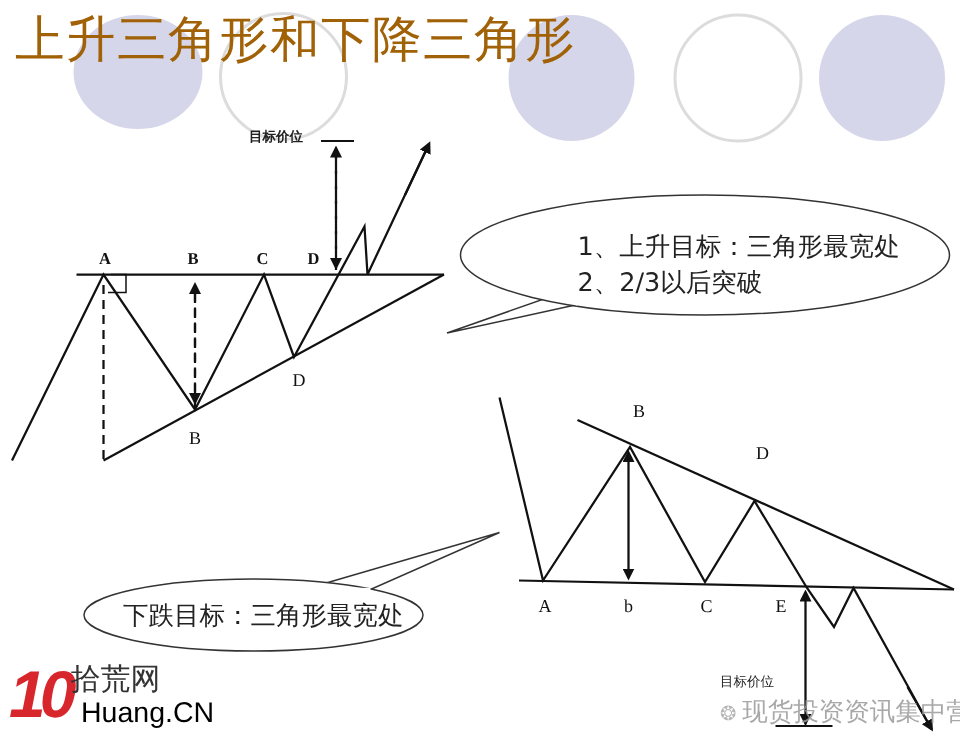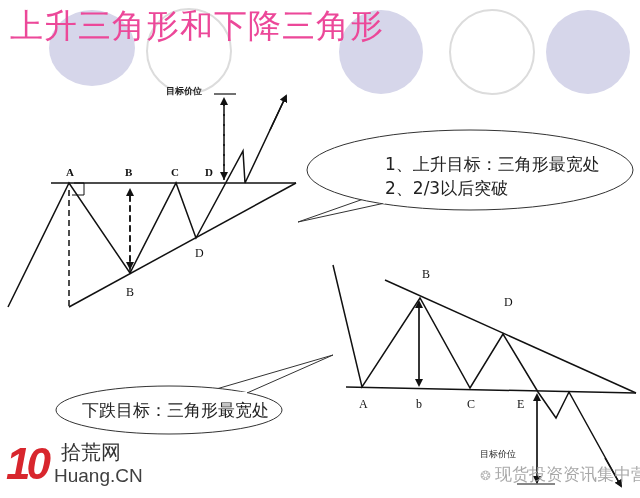--- a/index.html
+++ b/index.html
@@ -6,41 +6,41 @@
     body {
       width: 640px; height: 498px; position: relative; overflow: hidden;
       background: #ffffff;
       font-family: "DejaVu Sans", sans-serif;
     }
     .deco-circle { position: absolute; border-radius: 50%; }
     .deco-filled { background: #d6d6ea; }
     .deco-outline { border: 2px solid #dcdcdc; box-sizing: border-box; background: transparent; }
     .title {
       position: absolute; left: 10px; top: 4px;
-      font-family: "DejaVu Serif", serif; font-size: 33px; color: #ec4899;
+      font-family: "DejaVu Serif", serif; font-size: 33px; color: #a16207;
       letter-spacing: 1px; white-space: nowrap;
     }
     svg.diagram { position: absolute; left: 0; top: 0; }
     .lbl { font-family: "Liberation Serif", serif; font-size: 12px; fill: #111; }
     .lbl-bold { font-weight: bold; font-size: 11px; }
     .small-cn { font-family: "DejaVu Sans", sans-serif; font-size: 9px; fill: #222; }
     .callout-text { font-family: "DejaVu Sans", sans-serif; font-size: 17px; fill: #222; }
     .logo { position: absolute; left: 6px; top: 440px; width: 150px; height: 52px; }
     .logo-num {
       position: absolute; left: 0; top: 0;
       font-family: "Liberation Sans", sans-serif; font-weight: bold; font-style: italic;
       font-size: 44px; color: #d8262d; line-height: 48px; letter-spacing: -4px;
     }
     .logo-cn {
-      position: absolute; left: 55px; top: 0;
+      position: absolute; left: 41px; top: 0;
       font-family: "DejaVu Sans", sans-serif; font-size: 20px; color: #333; line-height: 24px;
     }
     .logo-en {
       position: absolute; left: 48px; top: 24px;
-      font-family: "Liberation Sans", sans-serif; font-size: 19px; color: #404040; line-height: 24px;
+      font-family: "Liberation Sans", sans-serif; font-size: 19px; color: #000000; line-height: 24px;
     }
     .watermark {
       position: absolute; left: 480px; top: 463px;
       font-family: "DejaVu Sans", sans-serif; font-size: 17px; color: #9a9a9a;
       white-space: nowrap; opacity: 0.85;
     }
     .watermark-icon { font-size: 13px; margin-right: 4px; color: #aaa; }
   </style>
 </head>
 <body>

